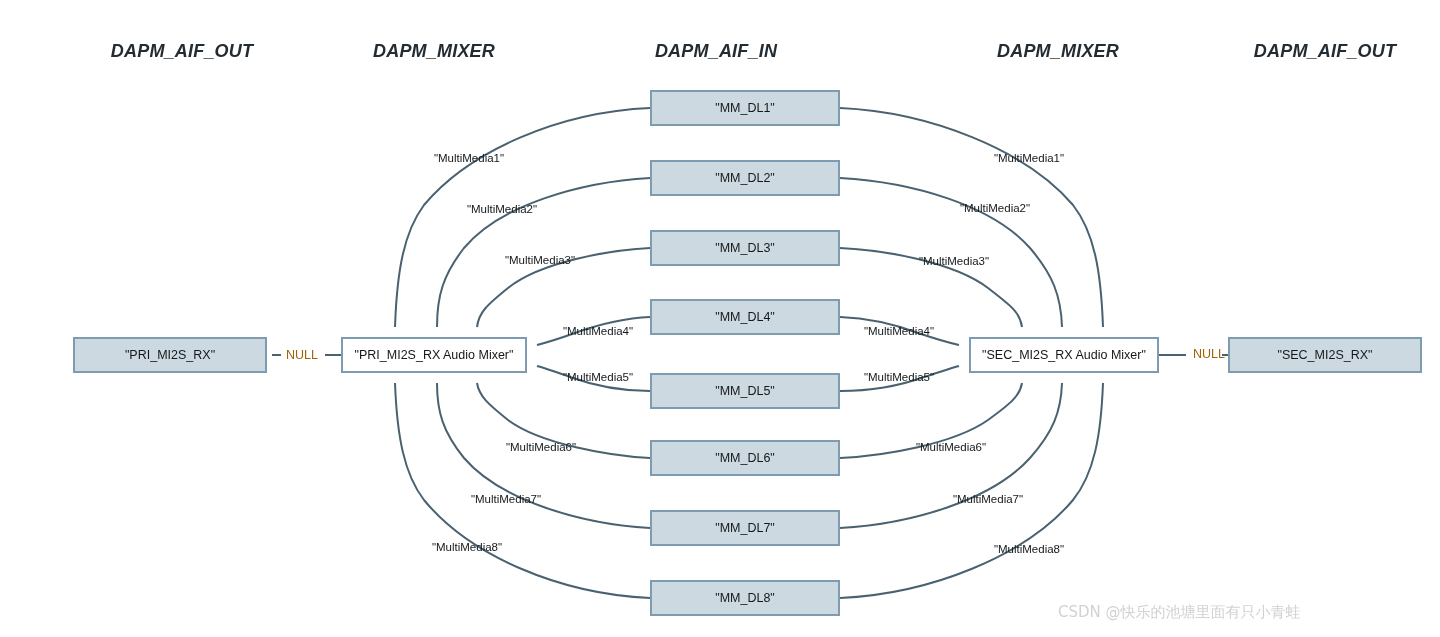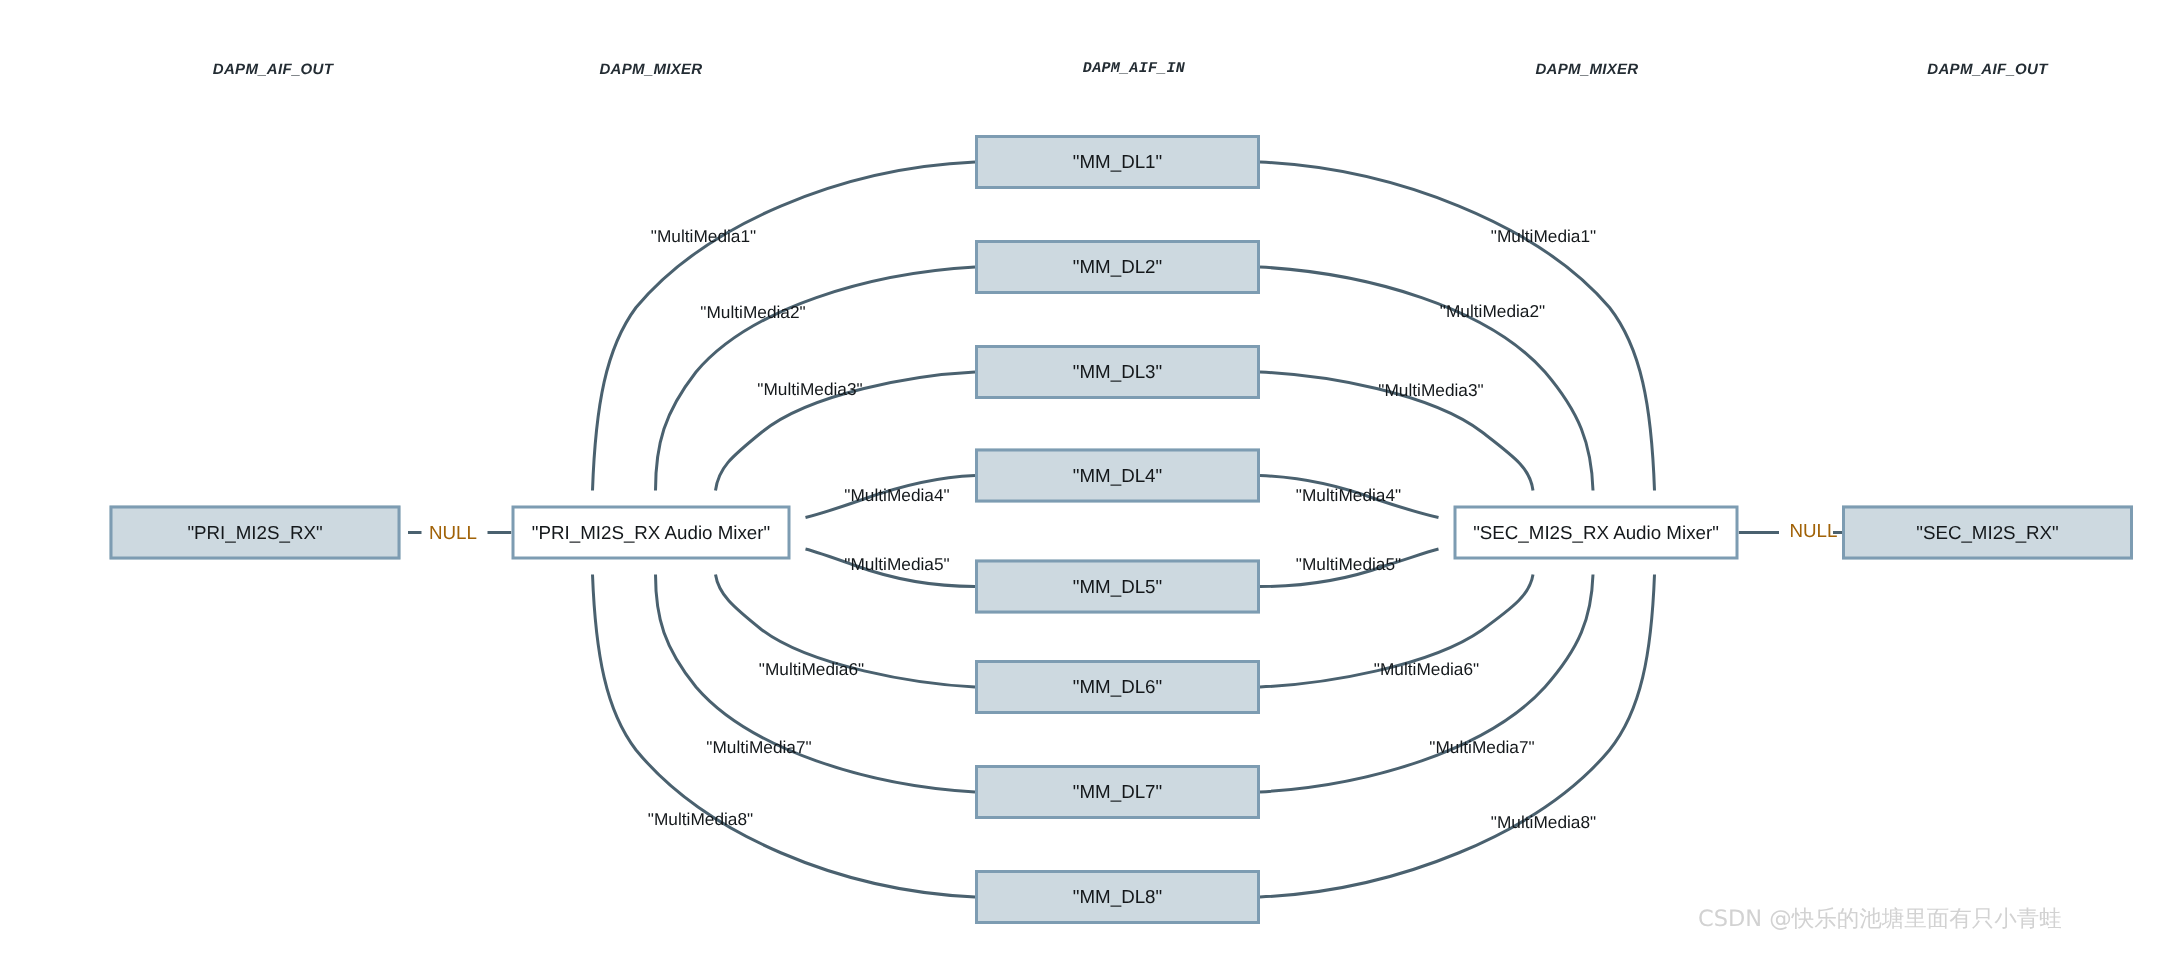--- a/index.html
+++ b/index.html
@@ -3,21 +3,21 @@
 <meta charset="utf-8">
 <style>
   html,body{margin:0;padding:0;background:#ffffff;}
   body{
     width:1440px;height:637px;position:relative;overflow:hidden;
     font-family:"Liberation Sans","DejaVu Sans",sans-serif;
     -webkit-font-smoothing:antialiased;
   }
   #canvas{position:absolute;inset:0;width:1440px;height:637px;}
   .col-header{
-    position:absolute;font-size:10px;font-weight:bold;font-style:italic;
+    position:absolute;font-size:18px;font-weight:bold;font-style:italic;
     color:#232c33;letter-spacing:.2px;white-space:nowrap;
     transform:translateX(-50%);
   }
   .node{
     position:absolute;box-sizing:border-box;
     display:flex;align-items:center;justify-content:center;
     font-size:12.5px;color:#14181b;white-space:nowrap;
     transform:translate(-50%,-50%);
   }
   .node.filled{background:#cdd9e0;border:2px solid #7d9cb2;}
@@ -83,21 +83,21 @@
     <path d="M840,458 C884,456 954,444 988,420 C1010,404 1020,396 1022,383" marker-end="url(#ah)"></path>
 
     <path d="M840,528 C912,524 992,500 1030,458 C1053,432 1061,412 1062,383" marker-end="url(#ah)"></path>
 
     <path d="M840,598 C930,594 1026,556 1073,500 C1094,474 1101,436 1103,383" marker-end="url(#ah)"></path>
   </g>
 </svg>
 
 <div class="col-header" style="left:182px;top:41px;">DAPM_AIF_OUT</div>
 <div class="col-header" style="left:434px;top:41px;">DAPM_MIXER</div>
-<div class="col-header" style="left:756px;top:41px;font-family:Liberation Mono, monospace;">DAPM_AIF_IN</div>
+<div class="col-header" style="left:716px;top:41px;">DAPM_AIF_IN</div>
 <div class="col-header" style="left:1058px;top:41px;">DAPM_MIXER</div>
 <div class="col-header" style="left:1325px;top:41px;">DAPM_AIF_OUT</div>
 
 <div class="node filled" style="left:170px;top:355px;width:194px;height:36px;">"PRI_MI2S_RX"</div>
 <div class="node plain" style="left:434px;top:355px;width:186px;height:36px;">"PRI_MI2S_RX Audio Mixer"</div>
 <div class="node plain" style="left:1064px;top:355px;width:190px;height:36px;">"SEC_MI2S_RX Audio Mixer"</div>
 <div class="node filled" style="left:1325px;top:355px;width:194px;height:36px;">"SEC_MI2S_RX"</div>
 
 <div class="node filled" style="left:745px;top:108px;width:190px;height:36px;">"MM_DL1"</div>
 <div class="node filled" style="left:745px;top:178px;width:190px;height:36px;">"MM_DL2"</div>
@@ -122,13 +122,13 @@
 
 <div class="edge-label" style="left:1029px;top:158px;">"MultiMedia1"</div>
 <div class="edge-label" style="left:995px;top:208px;">"MultiMedia2"</div>
 <div class="edge-label" style="left:954px;top:261px;">"MultiMedia3"</div>
 <div class="edge-label" style="left:899px;top:331px;">"MultiMedia4"</div>
 <div class="edge-label" style="left:899px;top:377px;">"MultiMedia5"</div>
 <div class="edge-label" style="left:951px;top:447px;">"MultiMedia6"</div>
 <div class="edge-label" style="left:988px;top:499px;">"MultiMedia7"</div>
 <div class="edge-label" style="left:1029px;top:549px;">"MultiMedia8"</div>
 
-<div class="watermark" style="left:1132px;top:603px;">CSDN @快乐的池塘里面有只小青蛙</div>
+<div class="watermark" style="left:1058px;top:603px;">CSDN @快乐的池塘里面有只小青蛙</div>
 
 </body></html>

